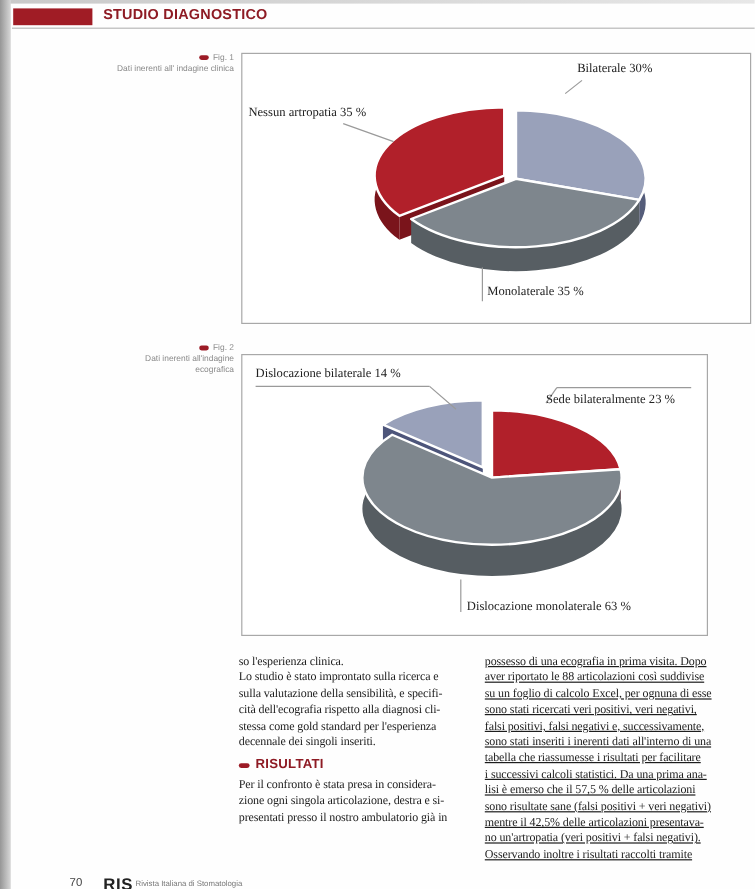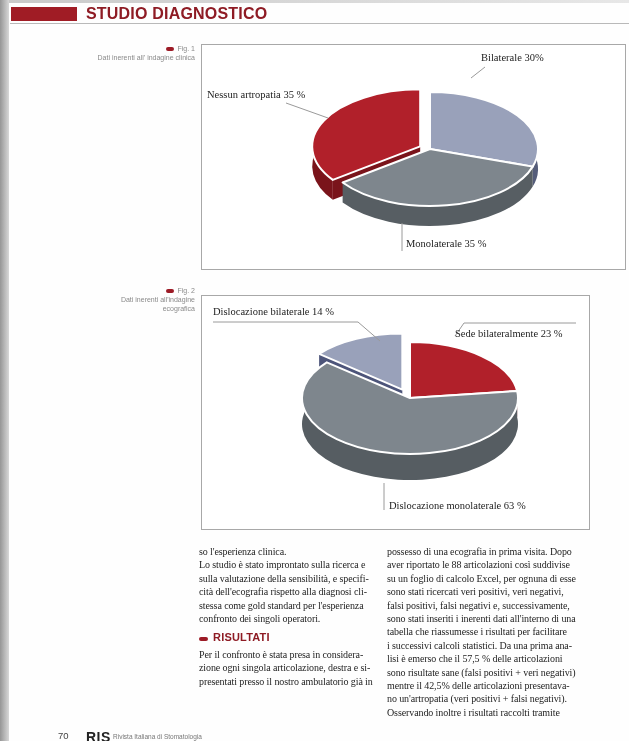--- a/index.html
+++ b/index.html
@@ -5,21 +5,21 @@
   html,body{margin:0;padding:0;width:629px;height:741px;overflow:hidden;background:#fff;}
   .page{position:relative;width:629px;height:741px;background:#fefefe;
         font-family:"Liberation Serif",serif;color:#222;}
   .page::before{content:"";position:absolute;left:0;top:0;width:629px;height:3px;
         background:linear-gradient(to right,#c9c9c9,#e7e7e7);}
   .scan-edge{position:absolute;left:0;top:0;width:9px;height:741px;
         background:linear-gradient(to right,#969696,#d8d8d8);}
   
   .accent-bar{position:absolute;left:11px;top:7px;width:66px;height:14px;background:#a01c25;}
   .page-title{position:absolute;left:86px;top:5px;font-family:"Liberation Sans",sans-serif;
-        font-weight:bold;font-size:16px;letter-spacing:.2px;color:#8e1b24;}
+        font-weight:bold;font-size:12px;letter-spacing:.2px;color:#8e1b24;}
   .header-rule{position:absolute;left:10px;top:23px;width:619px;height:1px;background:#b9b9b9;}
   
   .fig-caption{position:absolute;width:150px;text-align:right;
         font-family:"Liberation Sans",sans-serif;font-size:7px;line-height:9px;color:#8a8a8a;}
   .fig-caption .tag{display:block;color:#8a8a8a;}
   .bullet{display:inline-block;width:8px;height:4px;border-radius:2px;background:#9c1b26;
         margin-right:3px;vertical-align:middle;}
   .cap1{left:45px;top:44px;}
   .cap2{left:45px;top:286px;}
   
@@ -34,21 +34,21 @@
   .lb-1a{left:279px;top:7px;}
   .lb-1b{left:5px;top:44px;}
   .lb-1c{left:204px;top:193px;}
   .lb-2a{left:253px;top:10px;margin-top:22px;}
   .lb-2b{left:187px;top:204px;}
   .lb-2c{left:11px;top:10px;}
   
   .t-col{position:absolute;top:545px;font-size:10px;line-height:13.4px;letter-spacing:-0.1px;
         color:#1d1d1d;}
   .col-left{left:199px;width:193px;}
-  .col-right{left:387px;width:214px;}
+  .col-right{left:404px;width:214px;text-decoration:underline;}
   .t-line{white-space:nowrap;}
   .results-heading{margin:6px 0 3px 0;font-family:"Liberation Sans",sans-serif;
         font-weight:bold;font-size:11px;color:#8e1b24;letter-spacing:.2px;}
   .results-heading .bullet{width:9px;height:4px;margin-right:5px;}
   
   .footer{position:absolute;left:0;top:729px;height:12px;width:629px;overflow:hidden;padding-left:34px;}
   .page-number{position:absolute;left:58px;top:1px;font-family:"Liberation Sans",sans-serif;
         font-size:9.5px;color:#444;}
   .journal-abbr{position:absolute;left:86px;top:0;font-family:"Liberation Sans",sans-serif;
         font-weight:bold;font-size:14px;color:#222;letter-spacing:.5px;}
@@ -122,21 +122,21 @@
     <div class="chart-label lb-2c">Dislocazione bilaterale 14 %</div>
   </div>
 
   <div class="t-col col-left">
     <div>
         <div class="t-line">so l'esperienza clinica.</div>
         <div class="t-line">Lo studio è stato improntato sulla ricerca e</div>
         <div class="t-line">sulla valutazione della sensibilità, e specifi-</div>
         <div class="t-line">cità dell'ecografia rispetto alla diagnosi cli-</div>
         <div class="t-line">stessa come gold standard per l'esperienza</div>
-        <div class="t-line">confronto dei singoli operatori.</div>
+        <div class="t-line">decennale dei singoli inseriti.</div>
       </div>
     <div class="results-heading"><span class="bullet"></span><span>RISULTATI</span></div>
     <div>
         <div class="t-line">Per il  confronto è stata presa in considera-</div>
         <div class="t-line">zione ogni singola articolazione, destra e si-</div>
         <div class="t-line">presentati presso il nostro ambulatorio già in</div>
       </div>
   </div>
   <div class="t-col col-right">
     <div>

